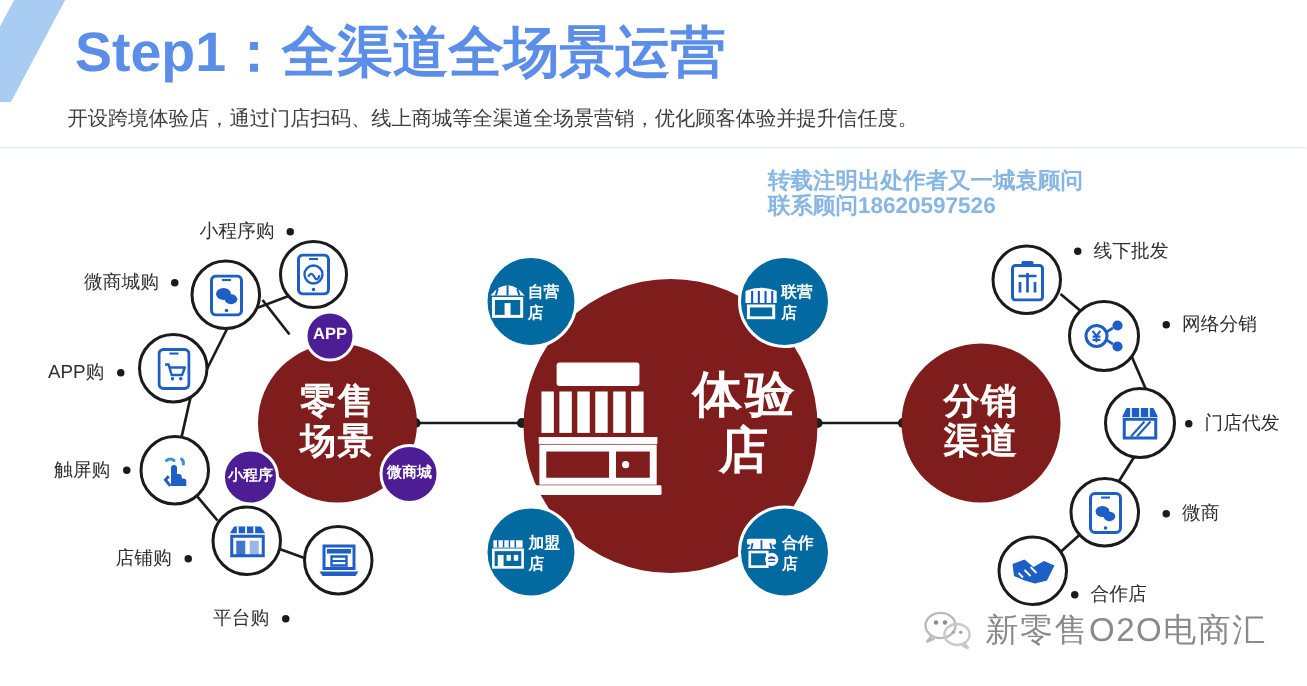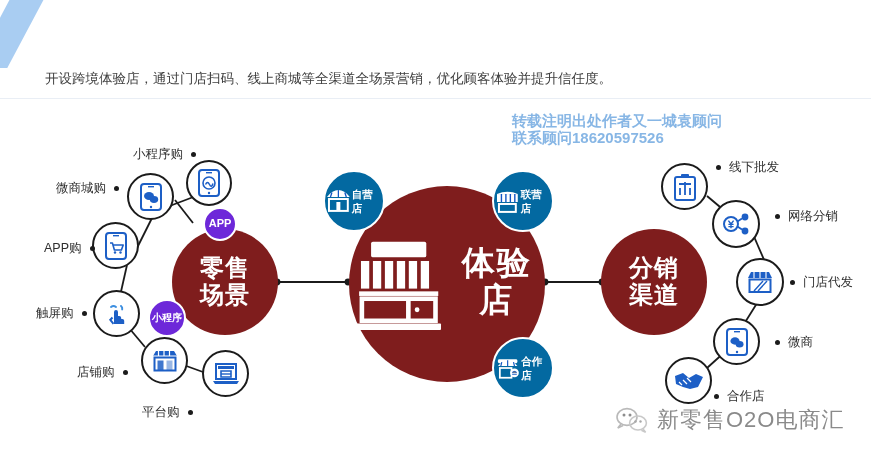--- a/index.html
+++ b/index.html
@@ -51,21 +51,21 @@
     background:#ffffff;border:2.2px solid #1b1b1b;
   }
   
   .hub{
     background:#7f1d1d;color:#ffffff;
     font-weight:bold;text-align:center;line-height:1.12;
     letter-spacing:1px;
   }
   
   .chip{
-    background:#6d28d9;color:#fff;border:2px solid #ffffff;
+    background:#4c1d95;color:#fff;border:2px solid #ffffff;
     font-size:11px;font-weight:bold;text-align:center;line-height:1.05;
   }
   
   .sat{
     background:#0369a1;color:#fff;border:2.5px solid #ffffff;
     flex-direction:row;
     justify-content:space-between;
   }
   .sat .satlabel{font-size:10.5px;font-weight:bold;margin-top:1px;}
 
@@ -89,20 +89,21 @@
   }
   .footer .brandtxt{font-size:22px;letter-spacing:1px;color:#8a8a8a;}
   svg{display:block;}
 </style>
 </head>
 <body>
 
 <div class="slide">
 
   <div class="corner-stripe"></div>
+  <div class="title">Step1：全渠道全场景运营</div>
   <div class="subtitle">开设跨境体验店，通过门店扫码、线上商城等全渠道全场景营销，优化顾客体验并提升信任度。</div>
   <div class="hrule"></div>
   <div class="watermark">
     <div>转载注明出处作者又一城袁顾问</div>
     <div>联系顾问18620597526</div>
   </div>
 
   <svg class="wires" viewBox="0 0 871 457">
     <g stroke="#1b1b1b" stroke-width="1.8" fill="none">
 
@@ -192,30 +193,31 @@
   </div>
 
   <div class="node hub" style="left:172px;top:229px;width:106px;height:106px;font-size:24px;">
     <div class="hubtext">
       <div>零售</div>
       <div>场景</div>
     </div>
   </div>
   <div class="node chip" style="left:203px;top:207px;width:34px;height:34px;">APP</div>
   <div class="node chip" style="left:148px;top:299px;width:38px;height:38px;font-size:10px;">小程序</div>
+  <div class="node chip" style="left:253px;top:296px;width:40px;height:40px;font-size:10px;">微商城</div>
 
   <div class="lbl" style="left:133px;top:146px;">
     <span>小程序购</span>
     <span class="dot"></span>
   </div>
   <div class="lbl" style="left:56px;top:180px;text-align:center;">
     <span>微商城购</span>
     <span class="dot"></span>
   </div>
-  <div class="lbl" style="left:44px;top:240px;">
+  <div class="lbl" style="left:32px;top:240px;">
     <span>APP购</span>
     <span class="dot"></span>
   </div>
   <div class="lbl" style="left:36px;top:305px;">
     <span>触屏购</span>
     <span class="dot"></span>
   </div>
   <div class="lbl" style="left:77px;top:364px;">
     <span>店铺购</span>
     <span class="dot"></span>
@@ -261,20 +263,31 @@
   <div class="node sat" style="left:492px;top:170px;width:62px;height:62px;">
     <svg width="27" height="24" viewBox="0 0 27 24">
       <path d="M3,5 h21 v8 H3z" fill="#ffffff"></path>
       <path d="M7.5,5 V13 M12,5 V13 M16.5,5 V13 M21,5 V13" stroke="#1055c4" stroke-width="1.4"></path>
       <path d="M3,5 q10.5,-4.5 21,0" fill="#ffffff"></path>
       <rect x="5" y="15" width="17" height="8" fill="none" stroke="#ffffff" stroke-width="2"></rect>
     </svg>
     <div class="satlabel">联营店</div>
   </div>
 
+  <div class="node sat" style="left:323px;top:337px;width:62px;height:62px;">
+    <svg width="28" height="24" viewBox="0 0 28 24">
+      <rect x="4" y="4" width="20" height="5" fill="#ffffff"></rect>
+      <path d="M7,4 V9 M11,4 V9 M15,4 V9 M19,4 V9" stroke="#1055c4" stroke-width="1"></path>
+      <rect x="4" y="10.5" width="20" height="12" fill="none" stroke="#ffffff" stroke-width="1.8"></rect>
+      <rect x="7" y="14" width="4" height="8" fill="#ffffff"></rect>
+      <rect x="13" y="14" width="3" height="4" fill="#ffffff"></rect>
+      <rect x="18" y="14" width="3" height="4" fill="#ffffff"></rect>
+    </svg>
+    <div class="satlabel">加盟店</div>
+  </div>
 
   <div class="node sat" style="left:492px;top:337px;width:62px;height:62px;">
     <svg width="28" height="24" viewBox="0 0 28 24">
       <rect x="4" y="3" width="20" height="4" rx="1.5" fill="#ffffff"></rect>
       <path d="M4,10 q5,-6 10,-6 t10,6z" fill="#ffffff"></path>
       <path d="M14,4 V10" stroke="#1055c4" stroke-width="1.2"></path>
       <path d="M8,6 L7,10 M20,6 L21,10" stroke="#1055c4" stroke-width="1.2"></path>
       <rect x="6" y="12" width="12" height="10" fill="none" stroke="#ffffff" stroke-width="1.8"></rect>
       <circle cx="21" cy="17" r="4.5" fill="#ffffff"></circle>
       <path d="M18.6,16.5 q2.4,-2 4.8,0 M18.6,18.4 h4.8" stroke="#1055c4" stroke-width="1"></path>

